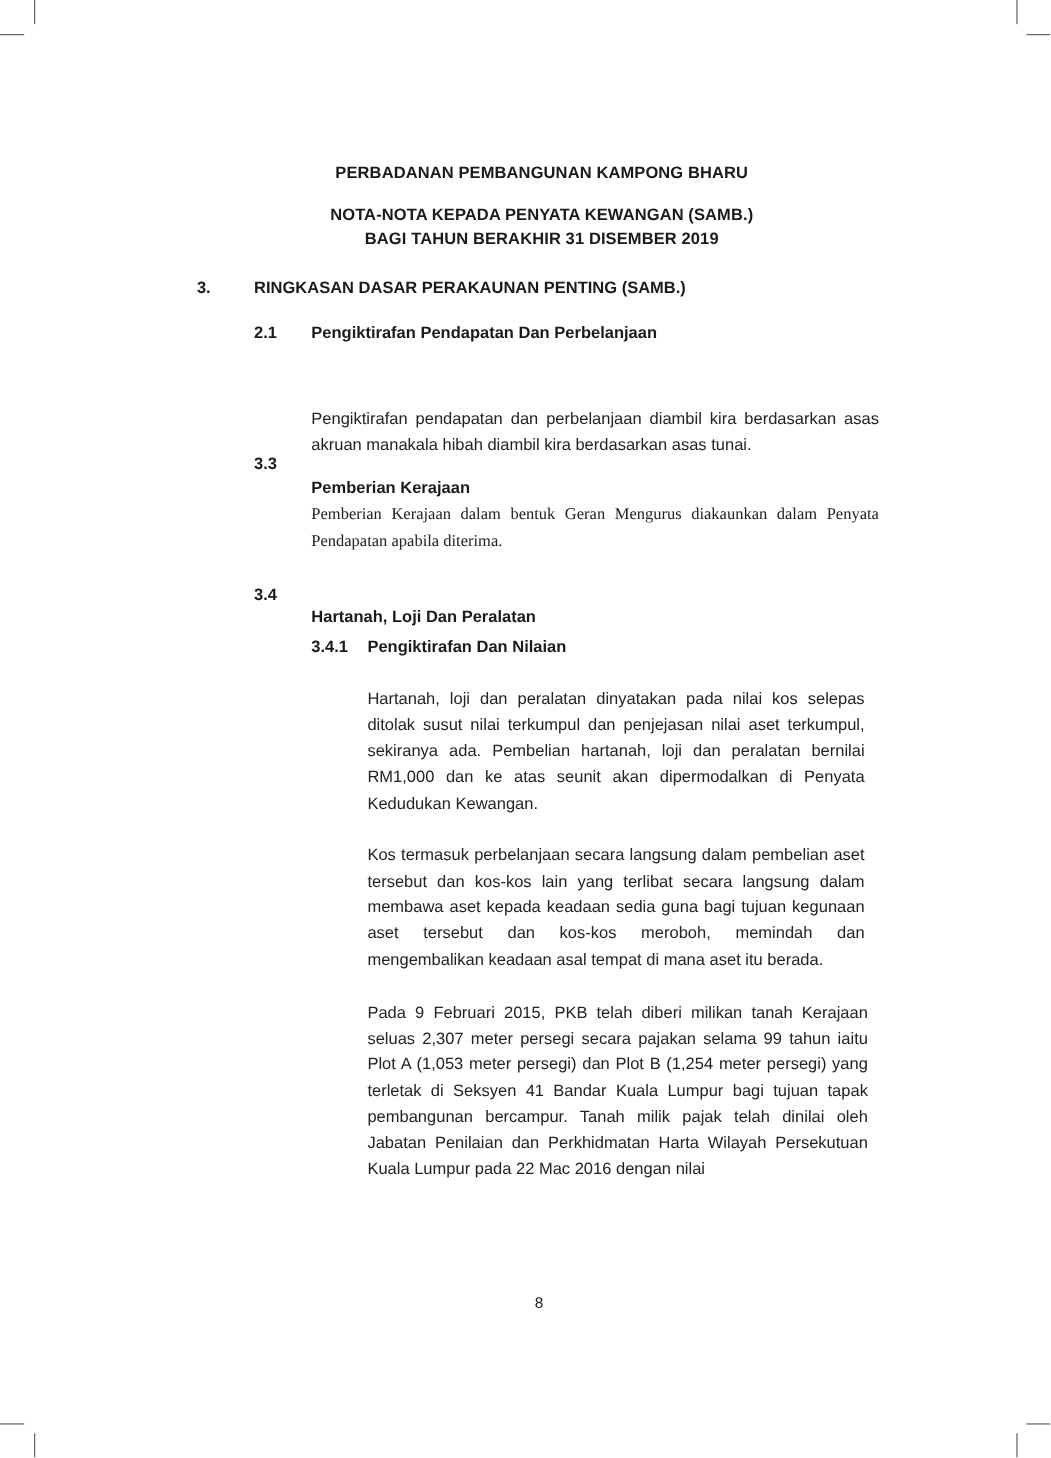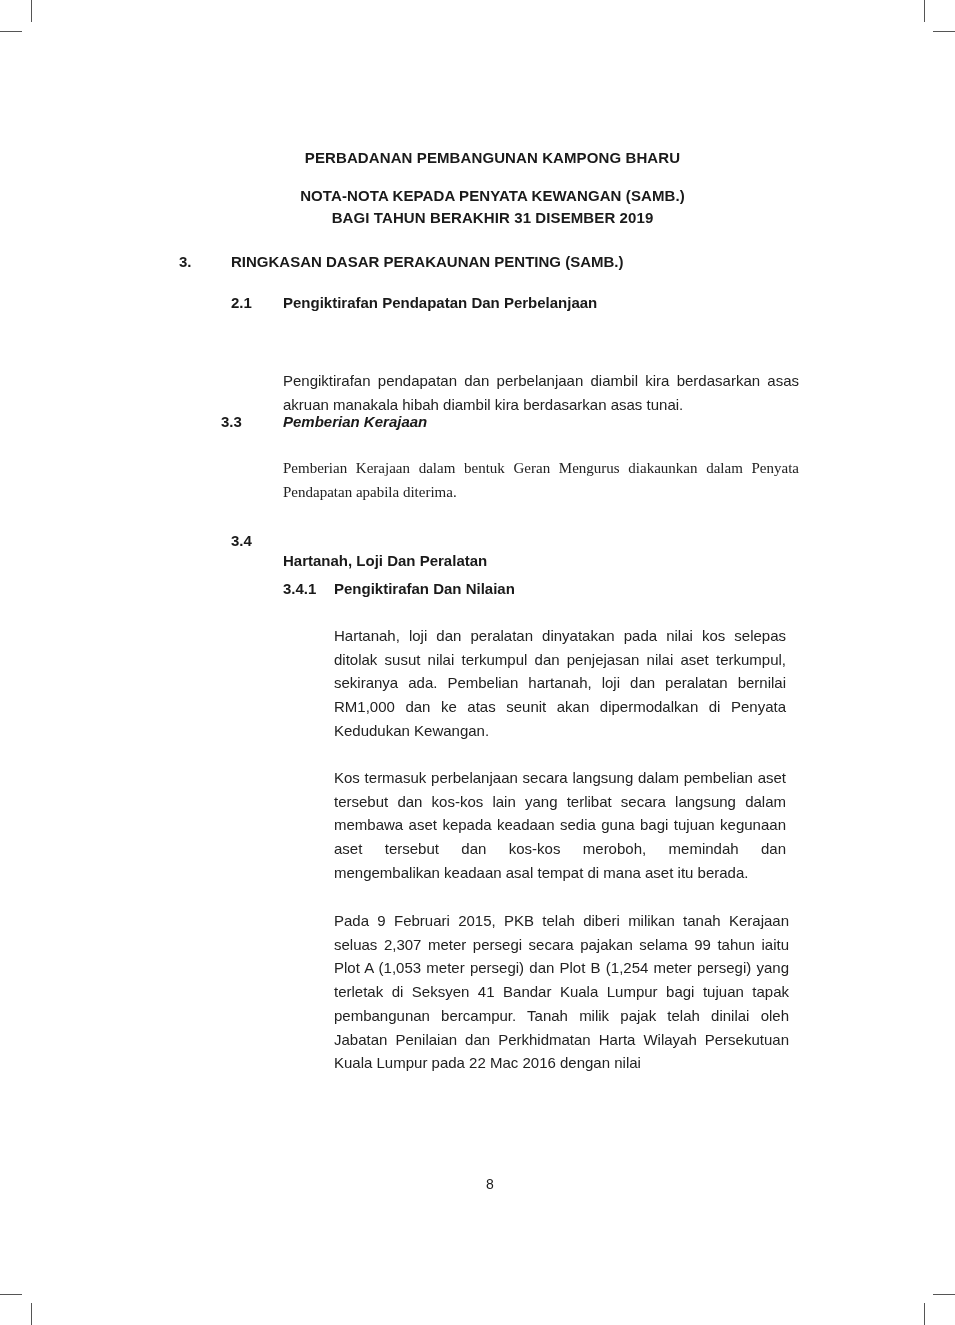--- a/index.html
+++ b/index.html
@@ -63,22 +63,22 @@
 <div class="center" style="top:187px;">NOTA-NOTA KEPADA PENYATA KEWANGAN (SAMB.)</div>
 <div class="center" style="top:209px;">BAGI TAHUN BERAKHIR 31 DISEMBER 2019</div>
 
 <div class="abs bold" style="left:179px; top:253px;">3.</div>
 <div class="abs bold" style="left:231px; top:253px;">RINGKASAN DASAR PERAKAUNAN PENTING (SAMB.)</div>
 
 <div class="abs bold" style="left:231px; top:294px;">2.1</div>
 <div class="abs bold" style="left:283px; top:294px;">Pengiktirafan Pendapatan Dan Perbelanjaan</div>
 <div class="para" style="left:283px; top:327px; width:516px;margin-top:42px;">Pengiktirafan pendapatan dan perbelanjaan diambil kira berdasarkan asas akruan manakala hibah diambil kira berdasarkan asas tunai.</div>
 
-<div class="abs bold" style="left:221px; top:413px;">3.3</div>
-<div class="abs bold" style="left:283px; top:413px;font-style:italic;">Pemberian Kerajaan</div>
+<div class="abs bold" style="left:231px; top:413px;">3.3</div>
+<div class="abs bold" style="left:283px; top:435px;">Pemberian Kerajaan</div>
 <div class="para" style="left:283px; top:457px; width:516px;font-family:Liberation Serif, serif;">Pemberian Kerajaan dalam bentuk Geran Mengurus diakaunkan dalam Penyata Pendapatan apabila diterima.</div>
 
 <div class="abs bold" style="left:231px; top:532px;text-align:center;">3.4</div>
 <div class="abs bold" style="left:283px; top:532px;margin-top:20px;">Hartanah, Loji Dan Peralatan</div>
 
 <div class="abs bold" style="left:283px; top:580px;">3.4.1</div>
 <div class="abs bold" style="left:334px; top:580px;">Pengiktirafan Dan Nilaian</div>
 
 <div class="para" style="left:334px; top:624px; width:452px;">Hartanah, loji dan peralatan dinyatakan pada nilai kos selepas ditolak susut nilai terkumpul dan penjejasan nilai aset terkumpul, sekiranya ada. Pembelian hartanah, loji dan peralatan bernilai RM1,000 dan ke atas seunit akan dipermodalkan di Penyata Kedudukan Kewangan.</div>
 <div class="para" style="left:334px; top:766px; width:452px;">Kos termasuk perbelanjaan secara langsung dalam pembelian aset tersebut dan kos-kos lain yang terlibat secara langsung dalam membawa aset kepada keadaan sedia guna bagi tujuan kegunaan aset tersebut dan kos-kos meroboh, memindah dan mengembalikan keadaan asal tempat di mana aset itu berada.</div>

